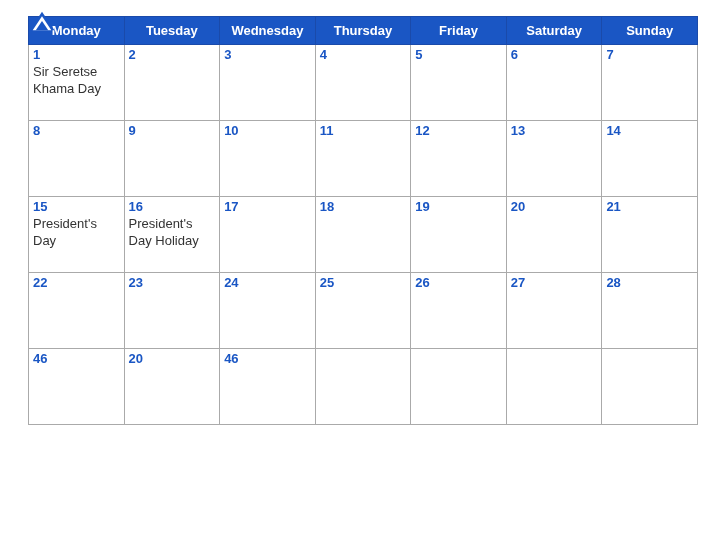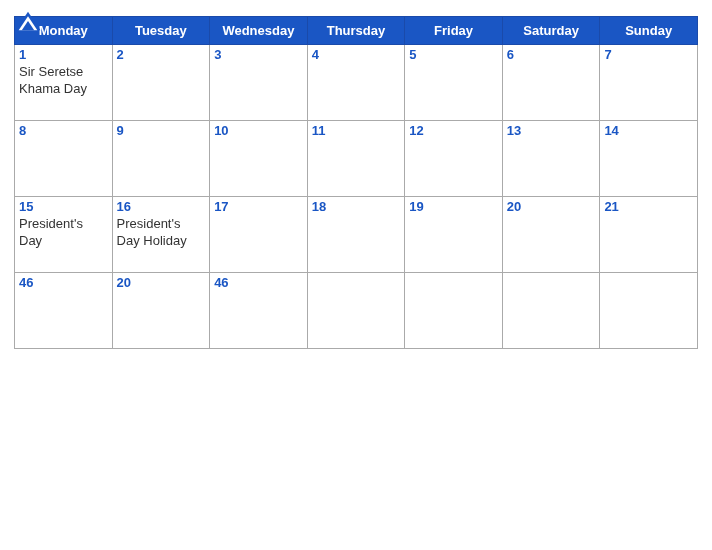--- a/index.html
+++ b/index.html
@@ -7,21 +7,21 @@
       font-family: Arial, sans-serif;
       background: #fff;
       width: 712px;
       height: 550px;
       overflow: hidden;
     }
     .calendar-container {
       width: 712px;
       height: 550px;
       background: #fff;
-      padding: 10px 14px 14px 14px;
+      padding: 10px 14px 14px 28px;
     }
     .calendar-header {
       display: flex;
       align-items: flex-start;
       justify-content: center;
       position: relative;
       margin-bottom: 6px;
     }
     .logo-area {
       position: absolute;
@@ -211,20 +211,43 @@
           </td>
           <td>
             <span class="day-number">20</span>
           </td>
           <td>
             <span class="day-number">21</span>
           </td>
         </tr>
         <tr class="week-row">
           <td>
+            <span class="day-number">22</span>
+          </td>
+          <td>
+            <span class="day-number">23</span>
+          </td>
+          <td>
+            <span class="day-number">24</span>
+          </td>
+          <td>
+            <span class="day-number">25</span>
+          </td>
+          <td>
+            <span class="day-number">26</span>
+          </td>
+          <td>
+            <span class="day-number">27</span>
+          </td>
+          <td>
+            <span class="day-number">28</span>
+          </td>
+        </tr>
+        <tr class="week-row">
+          <td>
             <span class="day-number">46</span>
           </td>
           <td>
             <span class="day-number">20</span>
           </td>
           <td>
             <span class="day-number">46</span>
           </td>
           <td class="empty-cell"></td>
           <td class="empty-cell"></td>

